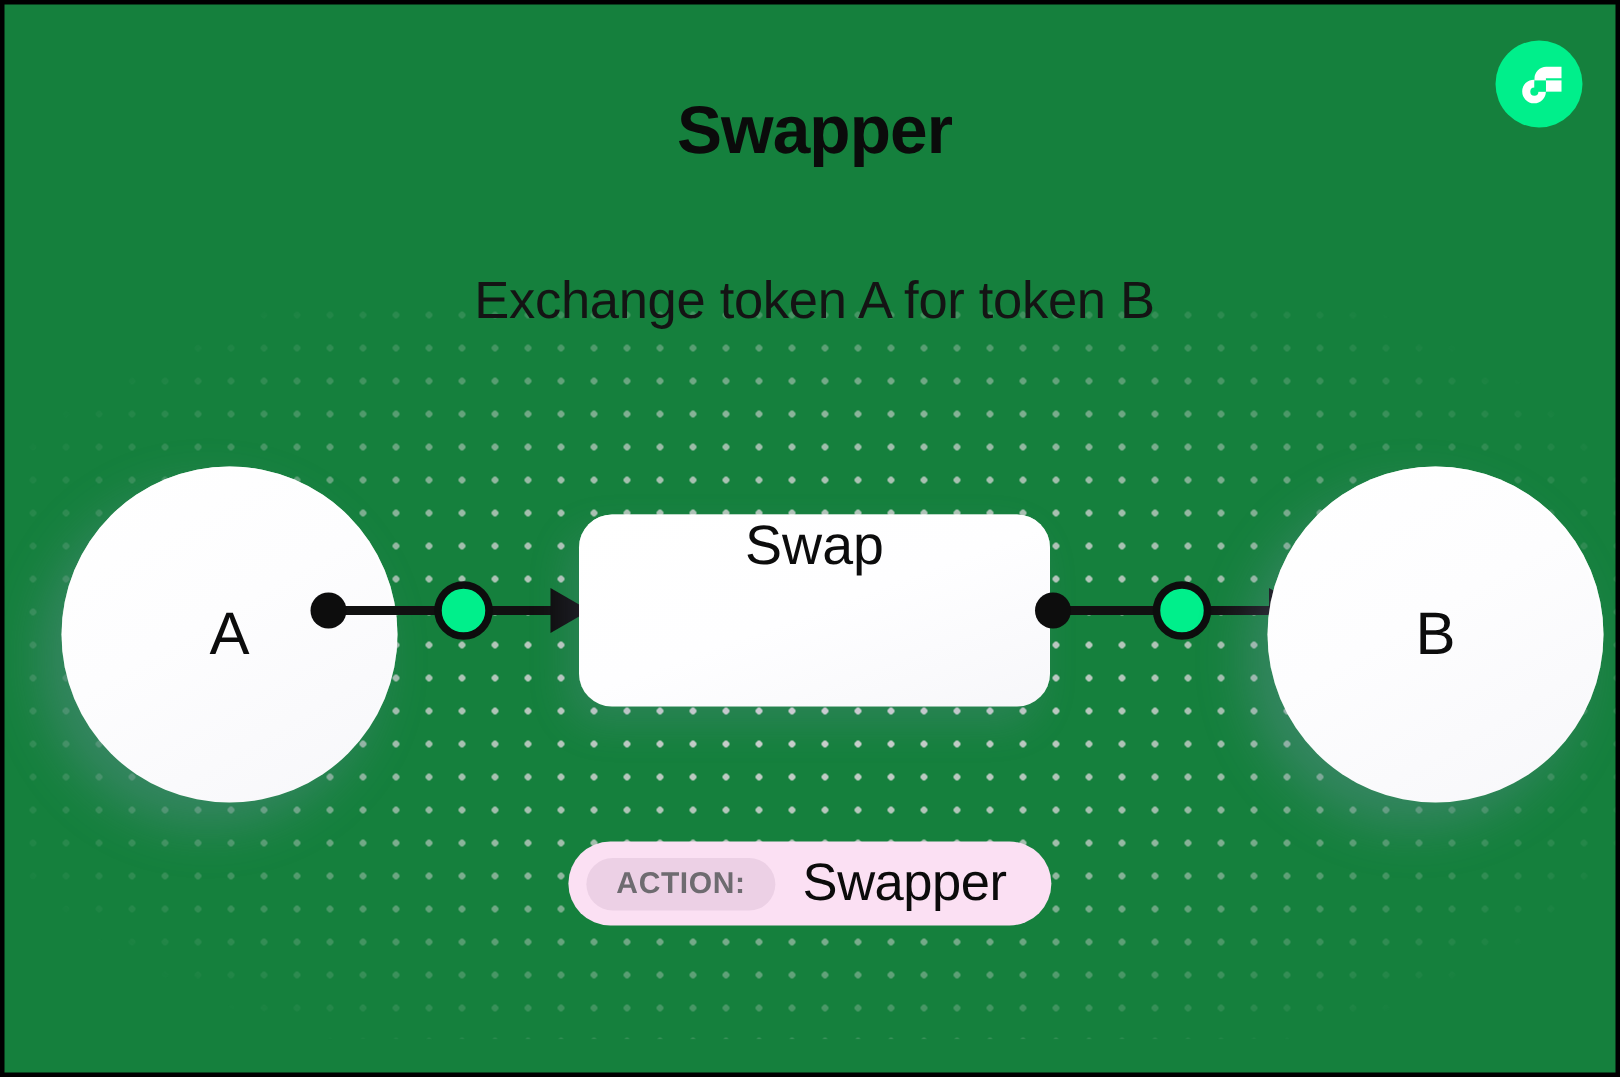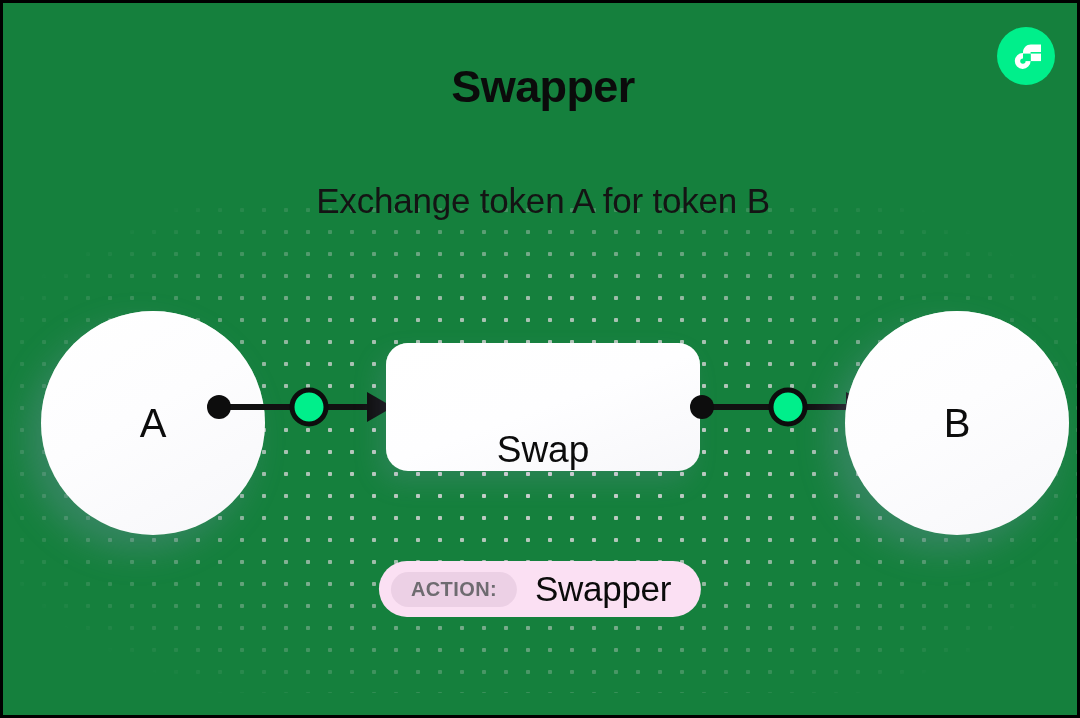--- a/index.html
+++ b/index.html
@@ -108,21 +108,21 @@
     position: absolute;
     left: 383px;
     top: 60px;
     width: 314px;
     height: 128px;
     border-radius: 22px;
     background: linear-gradient(160deg, #ffffff 0%, #fefeff 50%, #f7f7fa 100%);
     box-shadow: -8px 12px 26px rgba(150,150,200,0.17),
                 0 1px 2px rgba(255,255,255,0.95) inset;
     display: flex;
-    align-items: flex-end;
+    align-items: flex-start;
     justify-content: center;
     font-size: 37px;
     font-weight: 400;
     color: #0c0c0c;
   }
 
   
   .connector {
     position: absolute;
     top: 92px;

